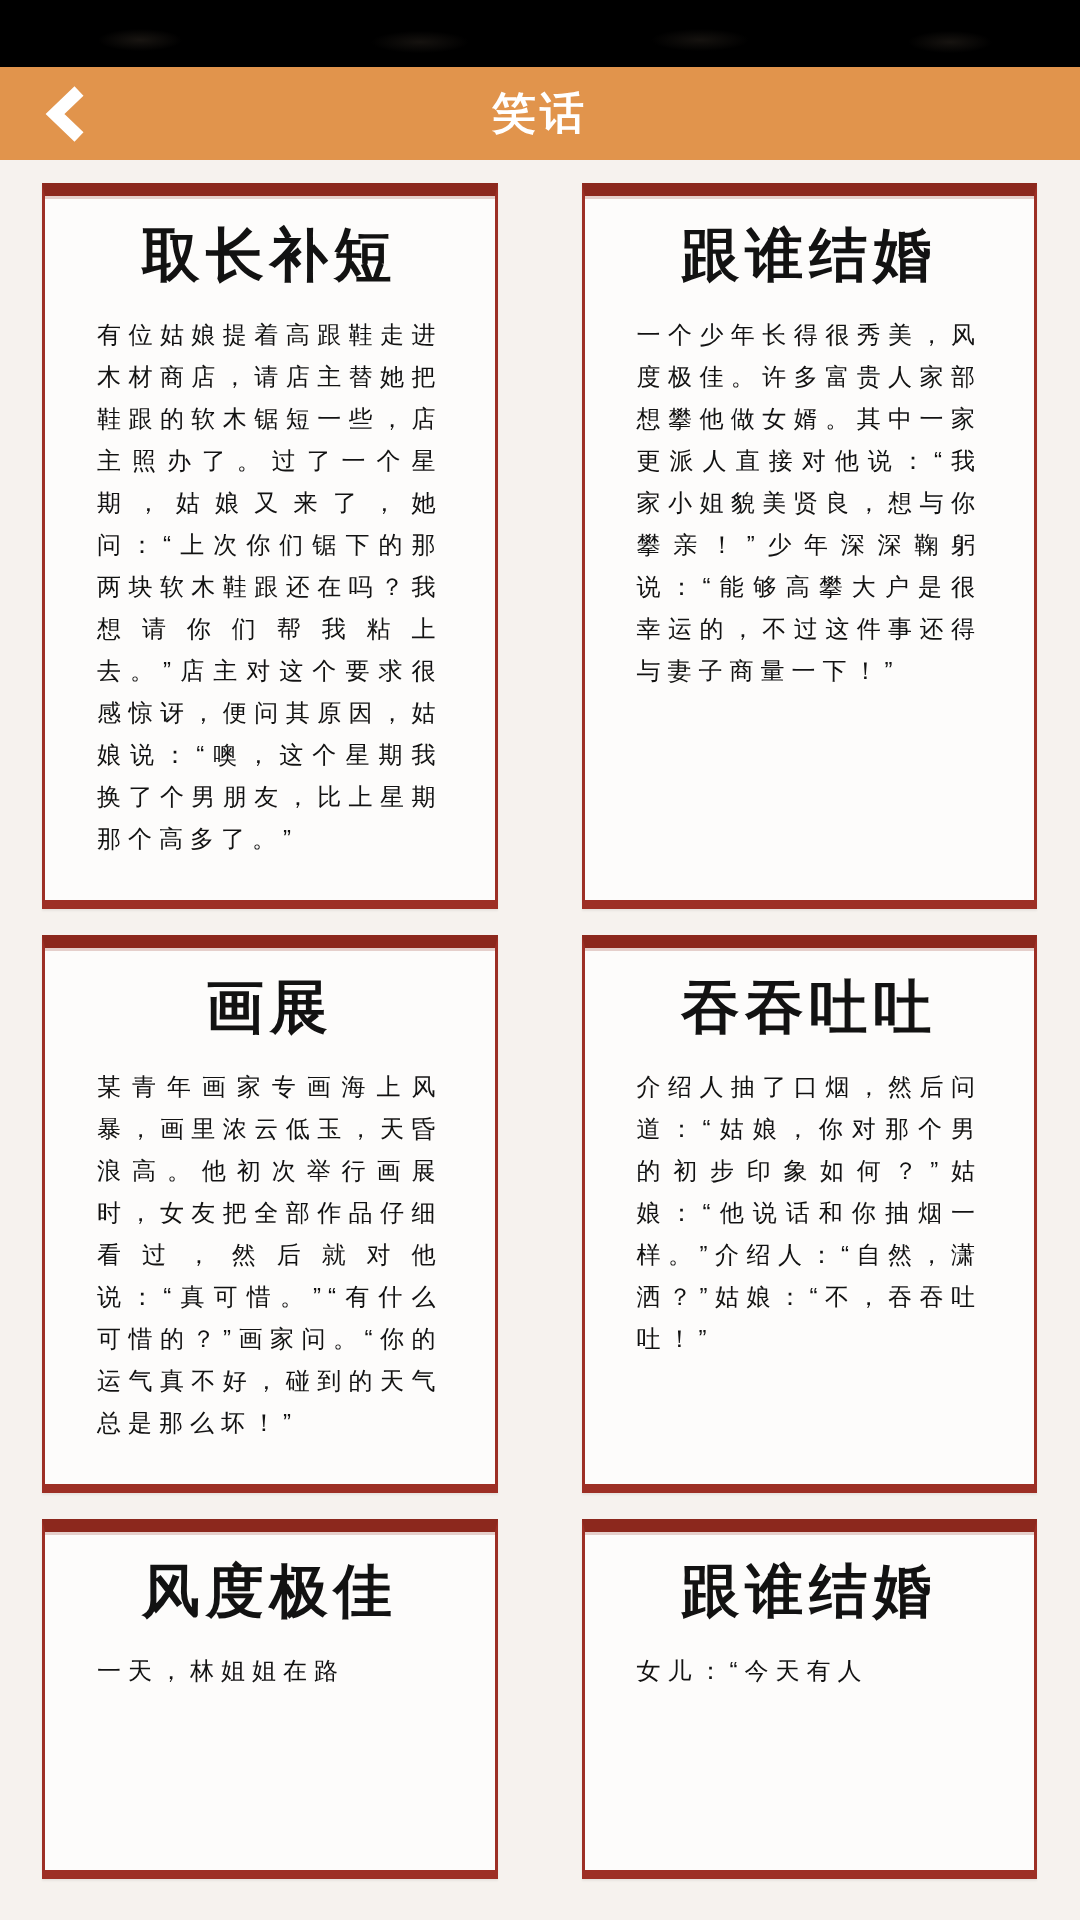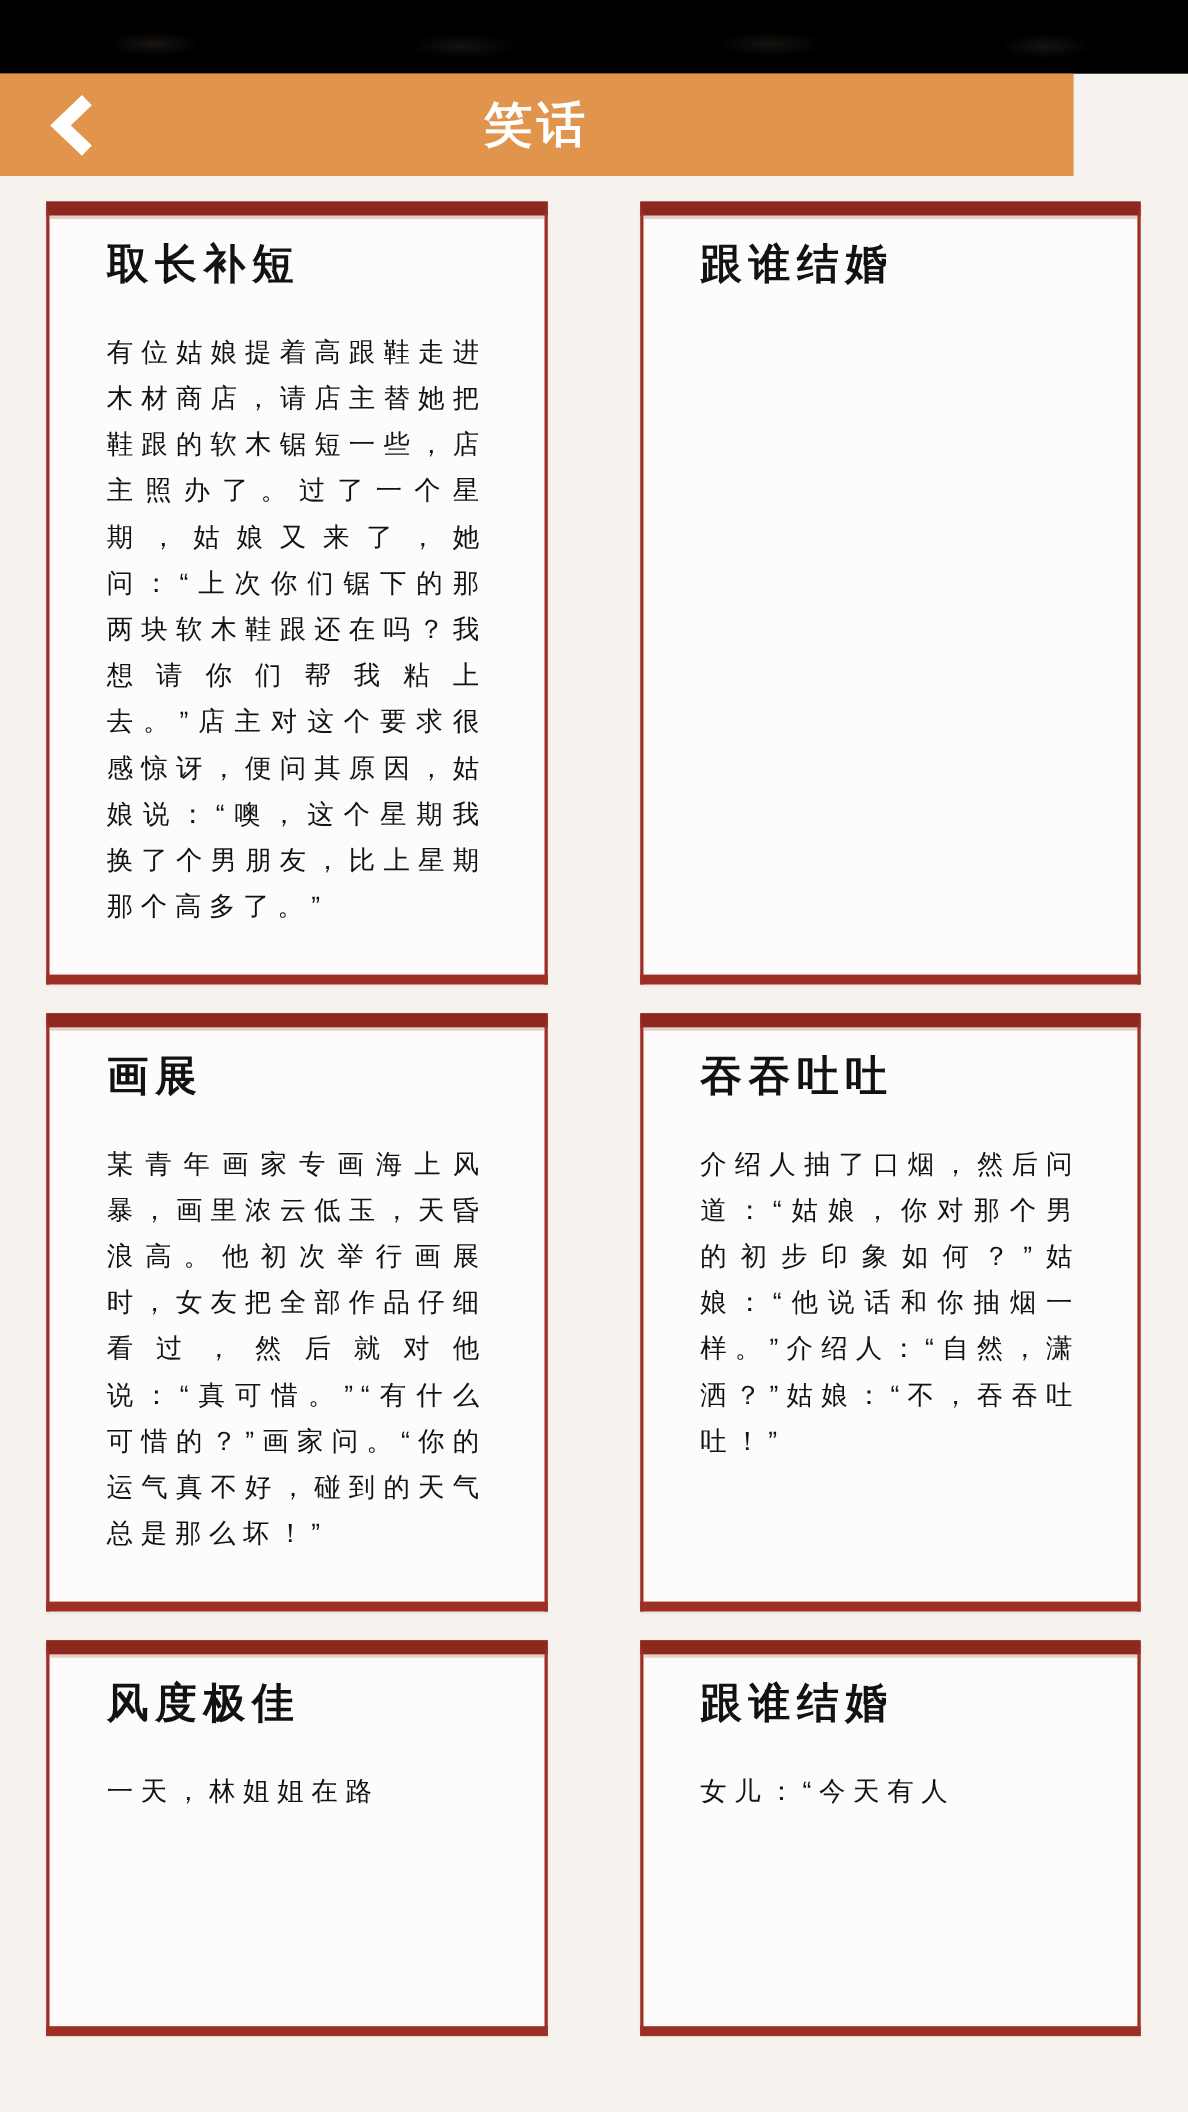--- a/index.html
+++ b/index.html
@@ -19,21 +19,21 @@
     background-image:
       radial-gradient(60px 16px at 140px 40px, rgba(70,60,50,.35), transparent 70%),
       radial-gradient(70px 16px at 420px 42px, rgba(70,60,50,.30), transparent 70%),
       radial-gradient(70px 16px at 700px 40px, rgba(70,60,50,.30), transparent 70%),
       radial-gradient(60px 16px at 950px 42px, rgba(70,60,50,.32), transparent 70%);
   }
 
   
   .header {
     position: relative;
-    width: 976px; height: 93px;
+    width: 1080px; height: 93px;
     background: var(--header-bg, #e1944c);
     display: flex; align-items: center; justify-content: center;
   }
   .back-btn {
     position: absolute;
     left: 26px; top: 0; bottom: 0;
     width: 80px;
     display: flex; align-items: center; justify-content: center;
     background: transparent; border: none; cursor: pointer;
   }
@@ -56,27 +56,28 @@
   .card {
     background: var(--card-bg, #fdfcfb);
     border: 3px solid var(--border-red, #9d2f25);
     border-top: 13px solid var(--border-red-dark, #8c281d);
     border-bottom: 9px solid var(--border-red, #9d2f25);
     padding: 20px 52px 40px;
     box-shadow: inset 0 3px 0 rgba(160, 70, 60, 0.25), 0 2px 2px rgba(0,0,0,0.06);
     min-height: 360px;
   }
   .card-title {
-    text-align: left;
-    font-size: 38px;
+    text-align: center;
+    font-size: 58px;
     line-height: 50px;
     font-weight: 700;
     letter-spacing: 6px;
     margin-bottom: 34px;
     color: var(--text, #121212);
+    margin-top: 14px;
   }
   .card-body {
     font-size: 24px;
     line-height: 42px;
     letter-spacing: 7px;
     text-align: justify;
     color: var(--text, #121212);
     word-break: break-all;
   }
 </style>
@@ -97,20 +98,21 @@
 </header>
 
 <main class="content" id="joke-grid">
   <article class="card">
     <h2 class="card-title">取长补短</h2>
     <p class="card-body">有位姑娘提着高跟鞋走进木材商店，请店主替她把鞋跟的软木锯短一些，店主照办了。过了一个星期，姑娘又来了，她问：“上次你们锯下的那两块软木鞋跟还在吗？我想请你们帮我粘上去。”店主对这个要求很感惊讶，便问其原因，姑娘说：“噢，这个星期我换了个男朋友，比上星期那个高多了。”</p>
   </article>
 
   <article class="card">
     <h2 class="card-title">跟谁结婚</h2>
+    <p class="card-body">一个少年长得很秀美，风度极佳。许多富贵人家部想攀他做女婿。其中一家更派人直接对他说：“我家小姐貌美贤良，想与你攀亲！”少年深深鞠躬说：“能够高攀大户是很幸运的，不过这件事还得与妻子商量一下！”</p>
   </article>
 
   <article class="card">
     <h2 class="card-title">画展</h2>
     <p class="card-body">某青年画家专画海上风暴，画里浓云低玉，天昏浪高。他初次举行画展时，女友把全部作品仔细看过，然后就对他说：“真可惜。”“有什么可惜的？”画家问。“你的运气真不好，碰到的天气总是那么坏！”</p>
   </article>
 
   <article class="card">
     <h2 class="card-title">吞吞吐吐</h2>
     <p class="card-body">介绍人抽了口烟，然后问道：“姑娘，你对那个男的初步印象如何？”姑娘：“他说话和你抽烟一样。”介绍人：“自然，潇洒？”姑娘：“不，吞吞吐吐！”</p>

